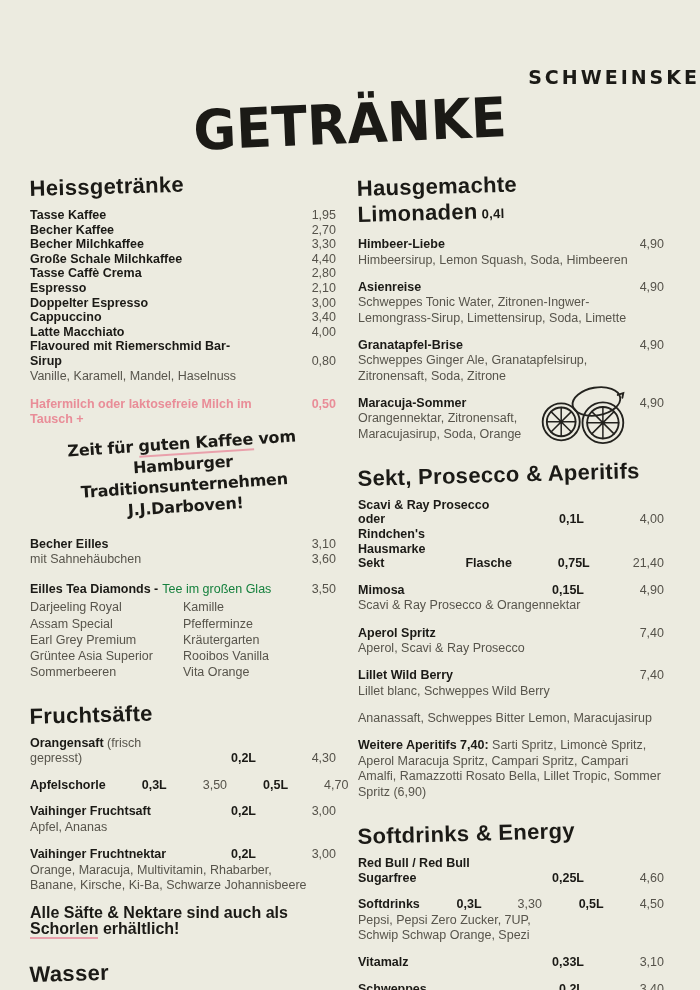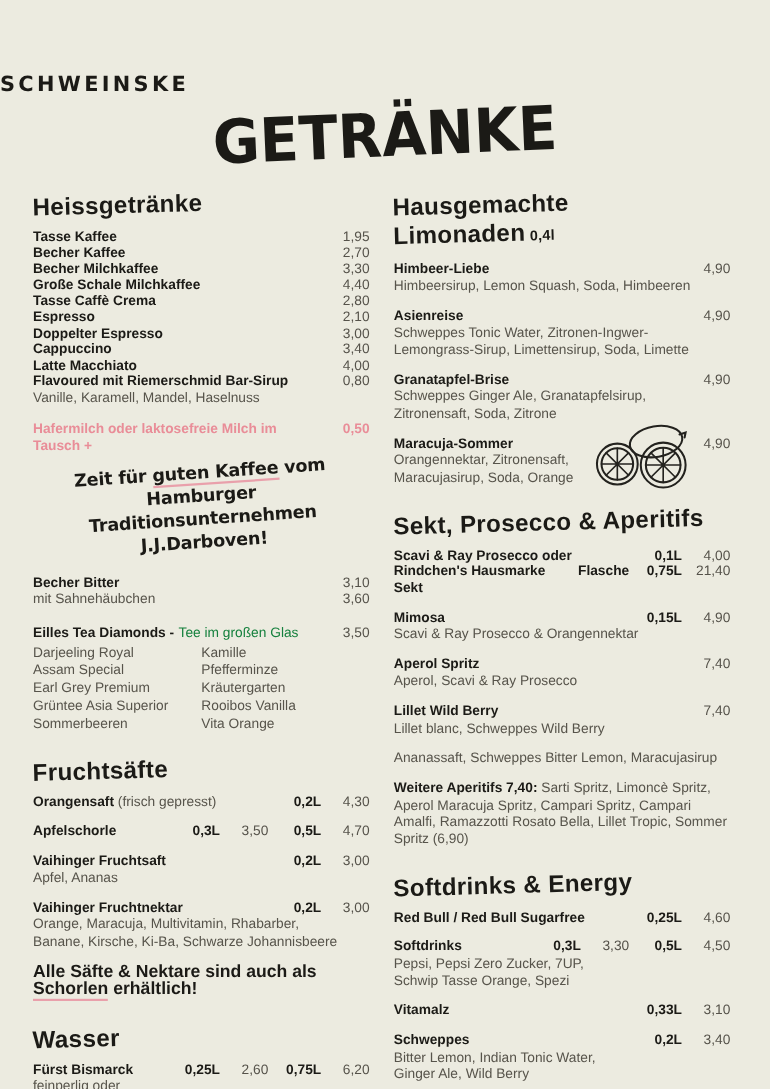--- a/index.html
+++ b/index.html
@@ -3,21 +3,21 @@
 <meta charset="utf-8">
 <style>
   html,body{margin:0;padding:0;}
   .page{
     width:700px;height:990px;position:relative;overflow:hidden;
     background:#ECEBE0;color:#1B1A16;
     font-family:"Liberation Sans",sans-serif;font-size:12.5px;
   }
   
   .brand{
-    text-align:left;margin-top:66px;font-weight:bold;font-size:19px;
+    text-align:right;margin-top:66px;font-weight:bold;font-size:19px;
     letter-spacing:3px;font-family:"DejaVu Sans",sans-serif;
   }
   .big-title{
     text-align:center;margin-top:6px;font-weight:bold;font-size:52px;
     font-family:"DejaVu Sans",sans-serif;letter-spacing:0px;
     transform:rotate(-2.5deg) scaleY(1.06);transform-origin:center;
   }
   
   .cols{display:flex;gap:22px;padding:0 30px;margin-top:22px;}
   .col{position:relative;}
@@ -28,21 +28,21 @@
     font-weight:bold;font-size:22px;letter-spacing:.3px;line-height:26px;
     margin:24px 0 6px 0;transform:rotate(-1.6deg);transform-origin:left bottom;
     font-family:"Liberation Sans",sans-serif;
   }
   .heading:first-child{margin-top:0;}
   .heading .hsuffix{font-size:13px;font-weight:bold;margin-left:4px;}
   
   .items{margin-bottom:2px;}
   .item{margin-bottom:12px;position:relative;}
   .items.compact .item{margin-bottom:0;}
-  .prow{display:flex;align-items:flex-start;line-height:14.6px;}
+  .prow{display:flex;align-items:flex-end;line-height:14.6px;gap:36px;}
   .iname{flex:1;font-weight:bold;}
   .iname .suffix{font-weight:normal;color:#57544B;}
   .iname.regular{font-weight:normal;color:#57544B;}
   .badge{color:#E98D98;font-weight:bold;margin-right:5px;}
   .plabel{font-weight:bold;margin-left:4px;}
   .psize{width:48px;text-align:right;font-weight:bold;white-space:nowrap;}
   .pprice{width:44px;text-align:right;color:#55524A;font-weight:normal;white-space:nowrap;}
   .desc{color:#57544B;line-height:15.2px;}
   .desc-first{margin-top:1px;}
   
@@ -150,21 +150,21 @@
           <span class="iname">Hafermilch oder laktosefreie Milch im Tausch +</span>
           <span class="pprice">0,50</span>
         </div>
         <div class="handwritten">
           <div>Zeit für <span class="u-pink">guten Kaffee</span> vom Hamburger</div>
           <div>Traditionsunternehmen J.J.Darboven!</div>
         </div>
         <div class="items compact">
           <div class="item">
             <div class="prow">
-              <span class="iname">Becher Bitter</span>
+              <span class="iname">Becher Eilles</span>
               <span class="pprice">3,10</span>
             </div>
           </div>
           <div class="item">
             <div class="prow">
               <span class="iname regular">mit Sahnehäubchen</span>
               <span class="pprice">3,60</span>
             </div>
           </div>
         </div>
@@ -346,21 +346,21 @@
           </div>
           <div class="item">
             <div class="prow">
               <span class="iname">Softdrinks</span>
               <span class="psize">0,3L</span>
               <span class="pprice">3,30</span>
               <span class="psize">0,5L</span>
               <span class="pprice">4,50</span>
             </div>
             <div class="desc desc-first">Pepsi, Pepsi Zero Zucker, 7UP,</div>
-            <div class="desc">Schwip Tasse Orange, Spezi</div>
+            <div class="desc">Schwip Schwap Orange, Spezi</div>
           </div>
           <div class="item">
             <div class="prow">
               <span class="iname">Vitamalz</span>
               <span class="psize">0,33L</span>
               <span class="pprice">3,10</span>
             </div>
           </div>
           <div class="item">
             <div class="prow">

